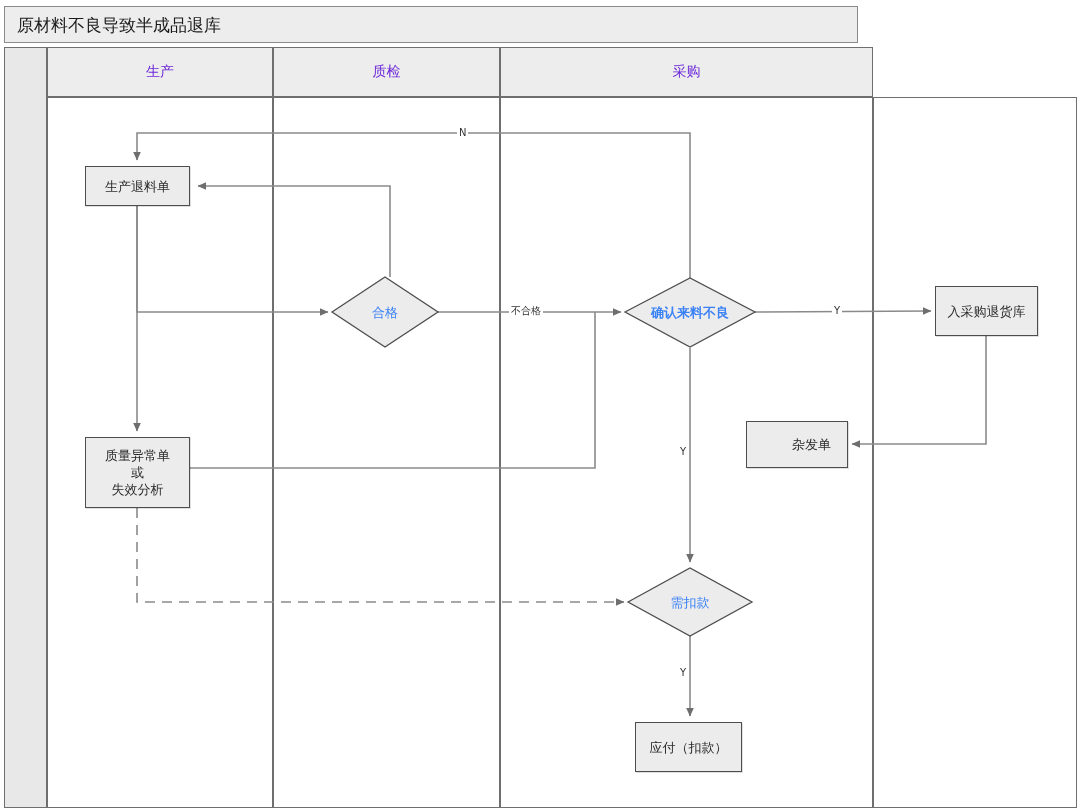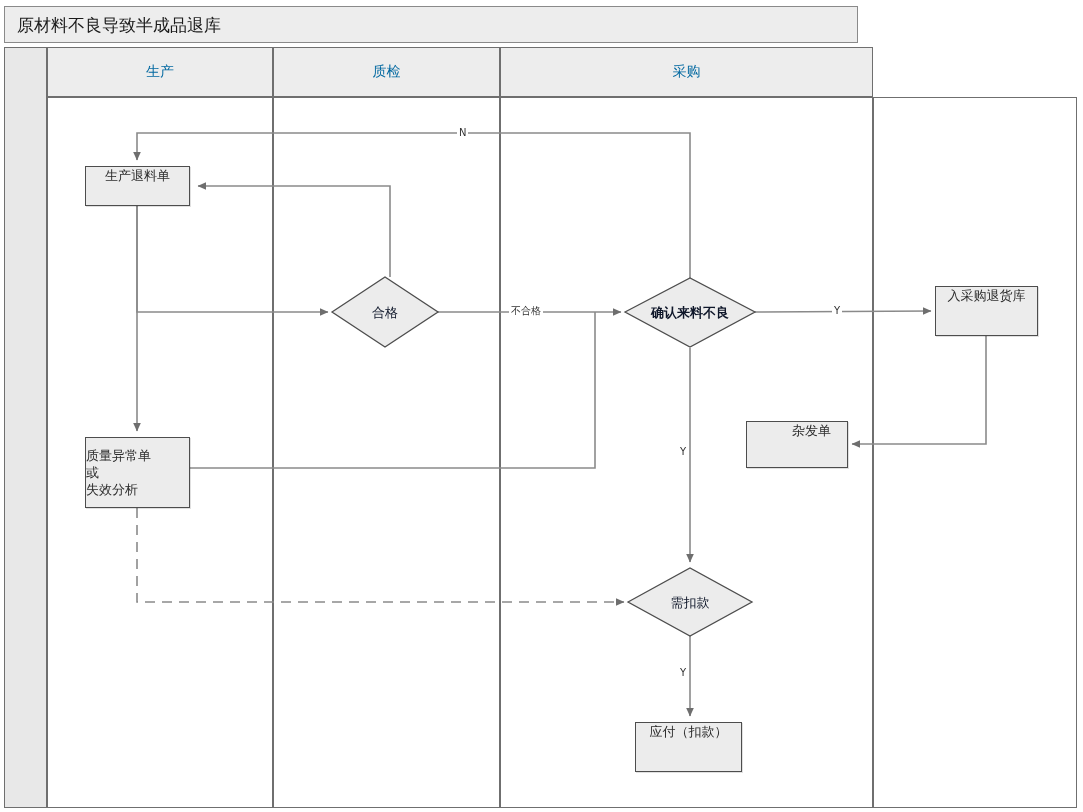--- a/index.html
+++ b/index.html
@@ -20,43 +20,43 @@
   #title-text{
     position:absolute;left:12px;top:8px;
     font-size:17px;line-height:20px;color:#1a1a1a;white-space:nowrap;
   }
 
   
   .lane-header{
     position:absolute;top:47px;height:50px;
     background:#ededed;border:1px solid #6f6f6f;box-sizing:border-box;
     display:flex;align-items:center;justify-content:center;
-    font-size:14px;color:#0369a1;
+    font-size:14px;color:#6d28d9;
   }
   
   #lane-spine{
     position:absolute;left:4px;top:47px;width:43px;height:761px;
     background:#e8e8e8;border:1px solid #6f6f6f;box-sizing:border-box;
   }
   .lane-body{
     position:absolute;top:97px;height:711px;
     background:#ffffff;border:1px solid #6f6f6f;box-sizing:border-box;
   }
 
   
   .node{
     position:absolute;background:#ececec;border:1px solid #4d4d4d;
-    box-sizing:border-box;display:flex;align-items:flex-start;justify-content:center;
+    box-sizing:border-box;display:flex;align-items:center;justify-content:center;
     text-align:center;font-size:13px;line-height:17px;color:#2b2b2b;
     box-shadow:1px 1px 0 rgba(0,0,0,0.12);
   }
   .node span{display:block;}
 
   .dlabel{
-    position:absolute;font-size:13px;color:#0f172a;
+    position:absolute;font-size:13px;color:#3b82f6;
     text-align:center;white-space:pre;pointer-events:none;
   }
   .edge-label{
     position:absolute;font-size:10px;color:#333;background:#ffffff;
     padding:0 2px;line-height:11px;white-space:nowrap;
   }
 </style>
 </head>
 <body>
 

